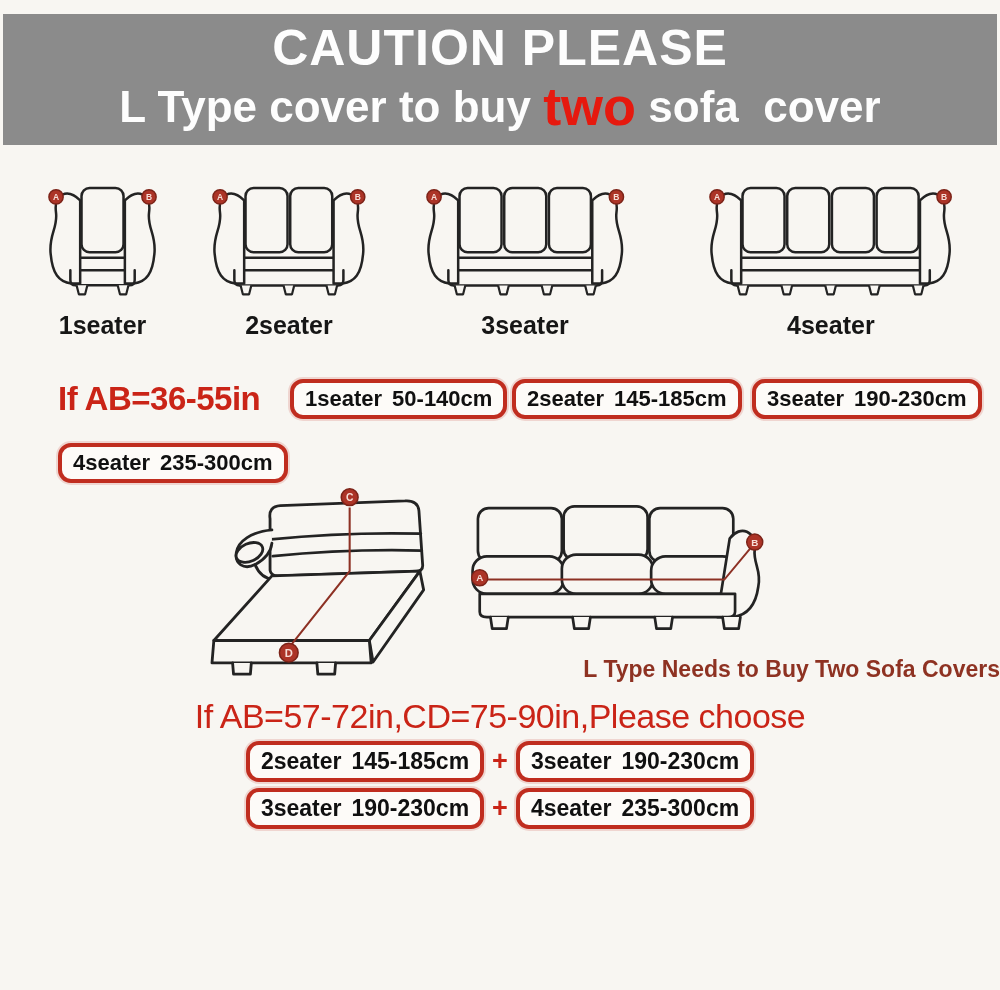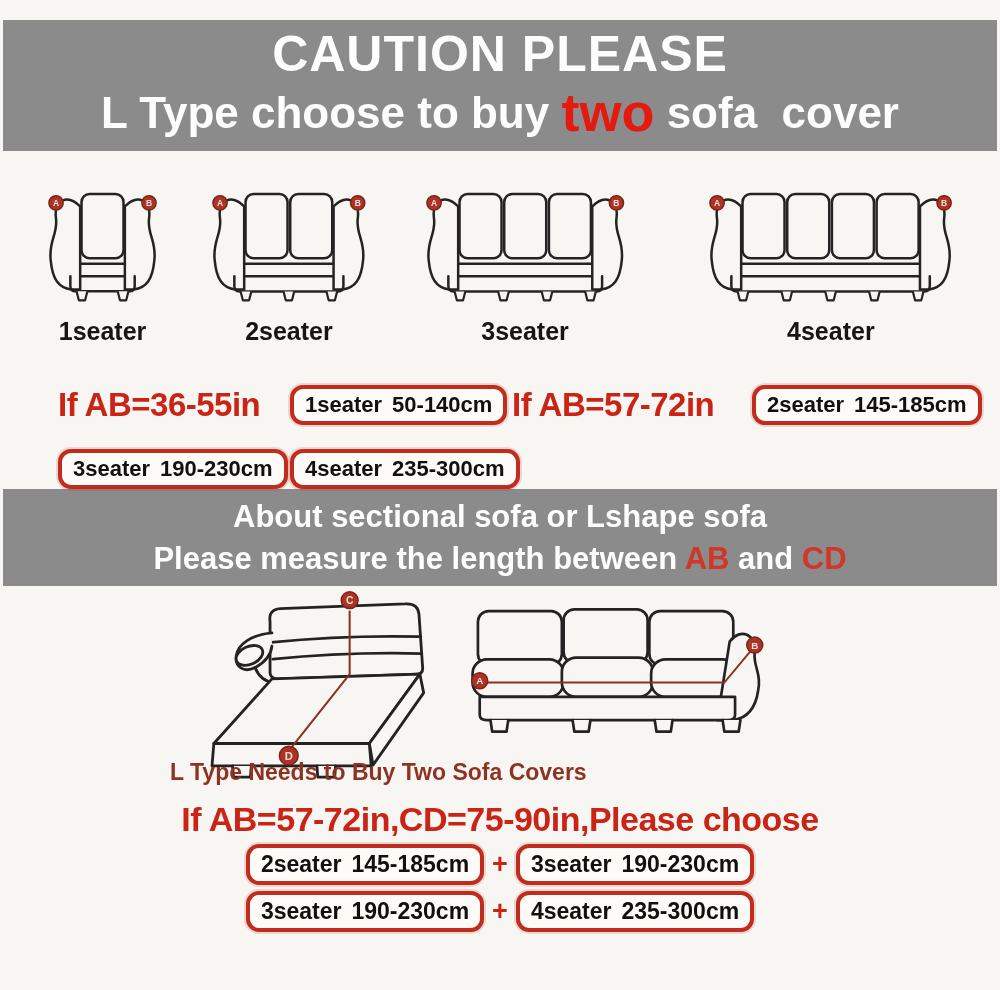--- a/index.html
+++ b/index.html
@@ -6,21 +6,21 @@
   body{
     width:1000px;height:990px;overflow:hidden;
     background:#f8f6f2;
     font-family:"Liberation Sans","DejaVu Sans",sans-serif;
     -webkit-font-smoothing:antialiased;
   }
   .pre{white-space:pre-wrap;}
 
   
   .banner{background:#8b8b8b;color:#fdfdfd;text-align:center;margin:0 3px;}
-  .banner-top{margin-top:20px;height:131px;}
+  .banner-top{margin-top:14px;height:131px;}
   .banner-title{font-size:50px;font-weight:700;line-height:1.22;letter-spacing:1px;padding-top:4px;}
   .banner-sub{font-size:44px;font-weight:700;line-height:1.12;}
   .banner-sub .two{color:#e6190e;font-size:54px;line-height:1;vertical-align:-3px;letter-spacing:0;}
   .banner-mid{height:97px;}
   .mid-line{font-size:31px;font-weight:700;line-height:42px;}
   .mid-line:first-child{padding-top:7px;}
   .red-inline{color:#d0372a;}
 
   
   .section-top{padding-top:34px;}
@@ -47,38 +47,38 @@
     padding:3px 11px;font-weight:700;font-size:22px;color:#101010;white-space:nowrap;
   }
 
   
   .section-bottom{padding-top:2px;}
   .figures{display:flex;justify-content:center;align-items:flex-start;gap:10px;height:192px;padding-right:40px;}
   .figures svg{display:block;overflow:visible;}
   svg.chaise{height:192px;}
   svg.sectional{height:150px;margin-top:16px;}
   .lcaption{
-    text-align:left;padding-left:170px;margin-top:-22px;
+    text-align:right;padding-left:170px;margin-top:-22px;
     color:#8e3222;font-size:23px;font-weight:700;line-height:28px;
   }
-  .opt-cond{text-align:center;color:#ca2417;font-weight:700;font-size:34px;line-height:38px;margin-top:14px;letter-spacing:-0.5px;}
+  .opt-cond{text-align:center;color:#ca2417;font-weight:400;font-size:34px;line-height:38px;margin-top:14px;letter-spacing:-0.5px;}
   .opt-cond.second{margin-top:9px;}
   .opt-badges{display:flex;justify-content:center;align-items:center;gap:8px;margin-top:6px;}
   .opt-badges .badge{font-size:23px;}
   .plus{color:#ca2417;font-weight:700;font-size:27px;}
 </style>
 </head>
 <body>
 
 <div class="page">
 
   <div class="banner banner-top">
     <div class="banner-title">CAUTION PLEASE</div>
     <div class="banner-sub">
-      <span class="pre">L Type choose to buy </span><span class="two pre">two</span><span class="pre"> sofa  cover</span>
+      <span class="pre">L Type cover to buy </span><span class="two pre">two</span><span class="pre"> sofa  cover</span>
     </div>
   </div>
 
   <div class="section-top">
     <div class="sofa-row">
       <div class="sofa-fig">
         <svg viewBox="0 0 122 132">
             <rect x="37.5" y="10" width="47" height="72" rx="9" fill="#f8f6f2" stroke="#232323" stroke-width="2.8" stroke-linejoin="round" stroke-linecap="round"></rect>
             <rect x="27" y="88" width="68" height="14" rx="4" fill="#f8f6f2" stroke="#232323" stroke-width="2.8" stroke-linejoin="round" stroke-linecap="round"></rect>
             <path d="M36,24 C22,10 6,16 9,38 C11,55 0.5,63 3,84 C5,106 12,115 26,117 L36,117 Z" fill="#f8f6f2" stroke="#232323" stroke-width="2.8" stroke-linejoin="round" stroke-linecap="round"></path>
@@ -170,42 +170,35 @@
         <div class="sofa-label">4seater</div>
       </div>
     </div>
 
     <div class="size-grid">
       <div class="cond">If AB=36-55in</div>
       <div><span class="badge">
             <span>1seater</span>
             <span>50-140cm</span>
           </span></div>
-      <div class="cond">If AB=57-72in</div>
       <div><span class="badge">
             <span>2seater</span>
             <span>145-185cm</span>
           </span></div>
       <div><span class="badge">
             <span>3seater</span>
             <span>190-230cm</span>
           </span></div>
       <div><span class="badge">
             <span>4seater</span>
             <span>235-300cm</span>
           </span></div>
     </div>
   </div>
 
-  <div class="banner banner-mid">
-    <div class="mid-line">About sectional sofa or Lshape sofa</div>
-    <div class="mid-line">
-      <span class="pre">Please measure the length between </span><span class="red-inline pre">AB</span><span class="pre"> and </span><span class="red-inline pre">CD</span>
-    </div>
-  </div>
 
   <div class="section-bottom">
     <div class="figures">
 
       <svg class="chaise" viewBox="0 0 280 205">
         <g fill="#f8f6f2" stroke="#232323" stroke-width="3" stroke-linejoin="round" stroke-linecap="round">
           <path d="M78,36 Q76,23 89,22 L222,17 Q236,16 237,28 L241,86 Q241,92 234,92 L86,97 Q79,97 78,91 Z"></path>
           <path d="M79,58 Q160,50 239,52" fill="none"></path>
           <path d="M81,76 Q160,68 240,70" fill="none"></path>
           <path d="M80,48 C58,50 44,60 42,72 C40,84 50,91 62,85 C73,79 79,71 80,62"></path>

